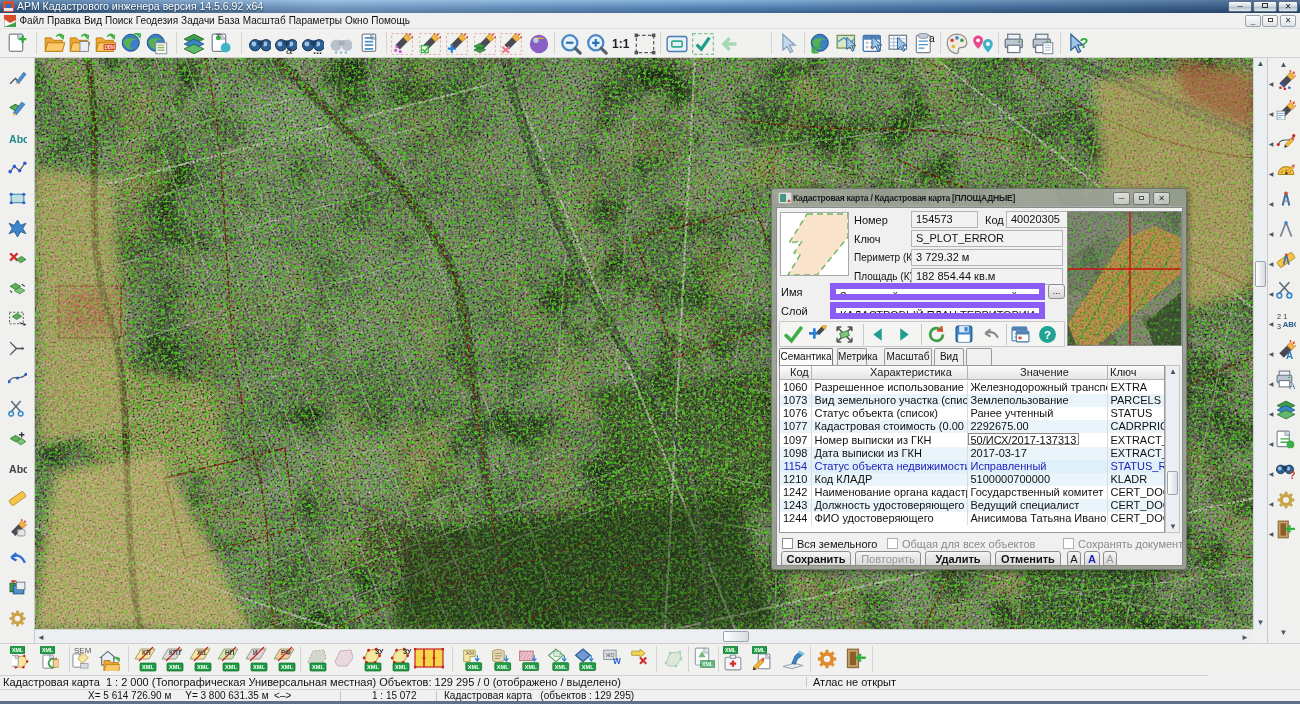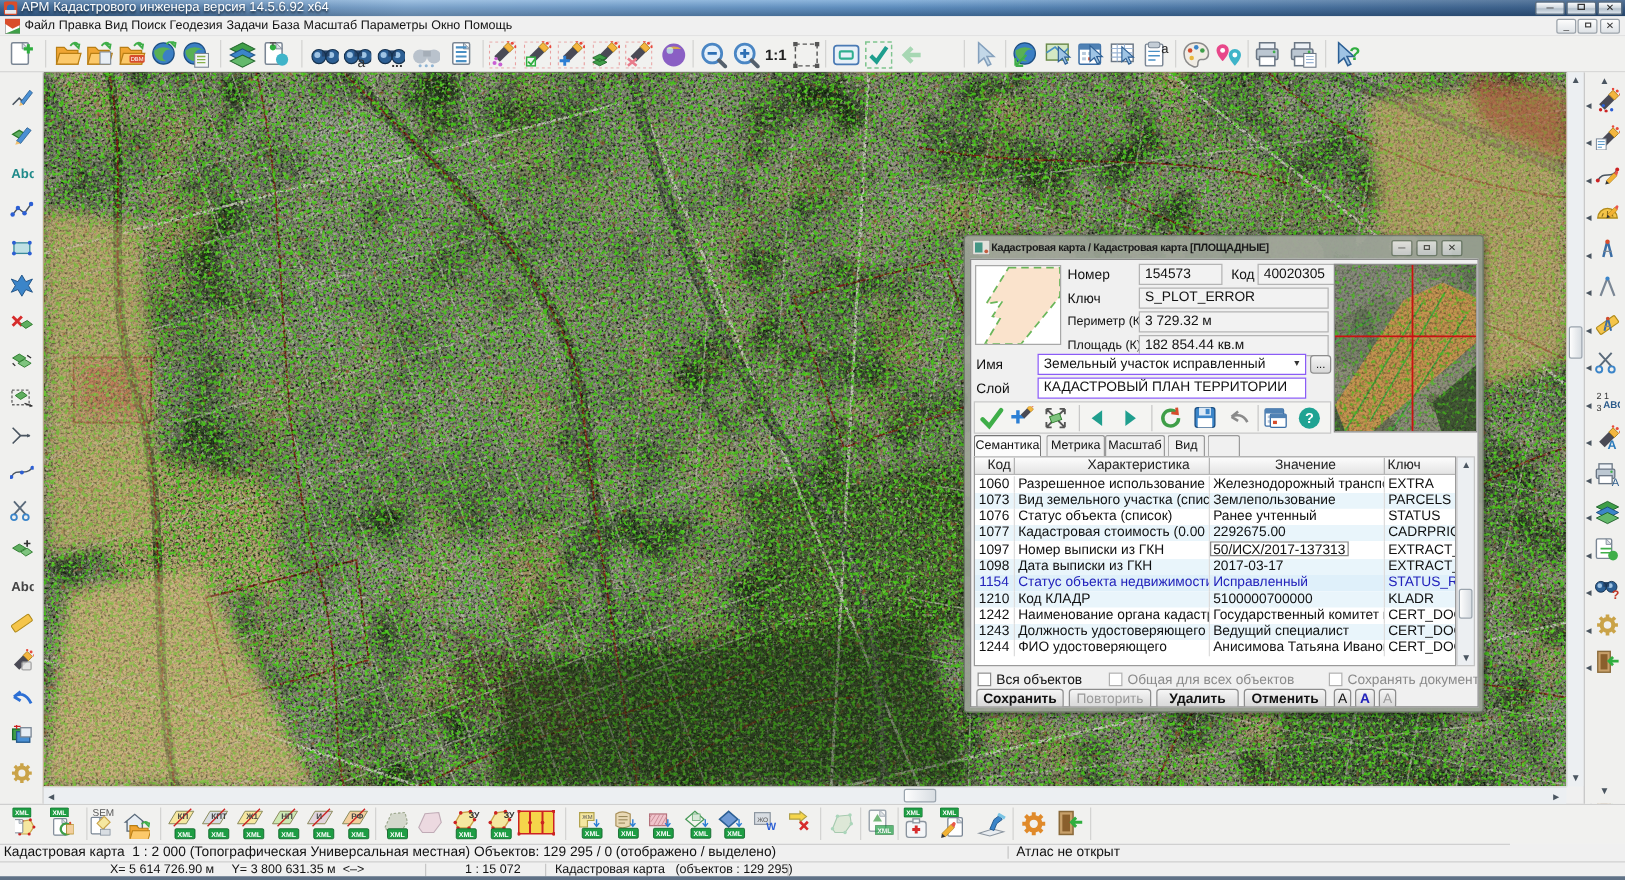--- a/index.html
+++ b/index.html
@@ -29,21 +29,21 @@
   #status2 { left:0; top:689px; width:1300px; height:12px; background:#f0f0f0; border-top:1px solid #d0d0d0; font-size:10px; color:#111;}
   #bstrip  { left:0; top:701px; width:1300px; height:3px; background:#5f7186;}
   .s2sep { position:absolute; top:1px; width:1px; height:10px; background:#c6c6c6;}
   .ic { position:absolute; }
   #dlg { left:771px; top:188px; width:416px; height:382px;
      background:rgba(168,175,165,0.96); border:1px solid #707a70; border-radius:3px;
      box-shadow:1px 2px 6px rgba(0,0,0,0.45); }
   #dlgtitle2 { position:absolute; left:21px; top:4px; font-size:8.6px; font-weight:bold; color:#1a1a1a; white-space:nowrap; letter-spacing:-0.3px;}
   #dlgbody { position:absolute; left:4px; top:18px; width:407px; height:359px; background:#f0f0f0; border:1px solid #8a8a8a; overflow:hidden;}
   .fld { position:absolute; height:17px; background:#f2f2f2; border:1px solid #b4b4b4; font-size:11px; color:#111; padding:1px 4px; white-space:nowrap; overflow:hidden;}
-  .wfld { background:#fff; border:1px solid #8b5cf6;}
+  .wfld { background:#fff; border:6px solid #8b5cf6;}
   .lbl { position:absolute; font-size:11px; color:#111; white-space:nowrap;}
   .glbl { color:#8a8a8a; }
   .cb { position:absolute; width:11px; height:11px; background:#fff; border:1px solid #8f8f8f; }
   .btn { position:absolute; background:linear-gradient(180deg,#f6f6f6,#e2e2e2 60%,#d8d8d8); border:1px solid #8d8d8d; border-radius:3px; font-size:11px; color:#111; text-align:center; padding-top:1px;}
   .tab { position:absolute; top:0; height:17px; background:#f0f0f0; border:1px solid #9a9a9a; border-bottom:none; border-radius:2px 2px 0 0; font-size:10px; color:#111; text-align:center; padding-top:2px;}
   table.sem { border-collapse:collapse; table-layout:fixed; font-size:10.5px; color:#101010; background:#fff; }
   table.sem td { border-right:1px solid #dcdcdc; padding:0 3px; height:13px; line-height:13px; white-space:nowrap; overflow:hidden; font-size:11px;}
   tr.alt td { background:#e9f5fb; }
   tr.blue td { color:#2222bb; background:#dff0fa;}
 </style></head>
@@ -1402,21 +1402,21 @@
             <g stroke="#3faa3f" stroke-width="1.2" fill="none" opacity="0.9">
               <path d="M8,133 L70,30 M28,125 L88,22 M0,62 L30,42 M45,133 L105,40"></path>
             </g>
             <rect width="113" height="133" filter="url(#grain)" opacity="0.4"></rect>
             <rect width="113" height="133" filter="url(#speck)" opacity="0.7"></rect>
             <path d="M62,0 L62,133" stroke="#cc1111" stroke-width="1.4"></path>
             <path d="M0,57 L113,57" stroke="#cc1111" stroke-width="1.4"></path>
           </svg></div>
         <div class="abs" style="left:0px;top:140px;width:405px;height:17px">
           <div class="tab" style="left:2px;width:54px;height:17px;background:#fcfcfc;border-color:#777;z-index:2">Семантика</div>
-          <div class="tab" style="left:60px;width:47px">Метрика</div>
+          <div class="tab" style="left:60px;width:30px">Метрика</div>
           <div class="tab" style="left:107px;width:48px">Масштаб</div>
           <div class="tab" style="left:157px;width:30px">Вид</div>
           <div class="tab" style="left:189px;width:26px"></div>
         </div>
         <div class="abs" style="left:2px;top:157px;width:386px;height:168px;border:1px solid #9a9a9a;background:#fff;overflow:hidden">
           <div class="abs" style="left:0;top:0;width:386px;height:14px;background:linear-gradient(180deg,#fdfdfd,#e4e4e4);border-bottom:1px solid #b4b4b4;font-size:11px;color:#222">
             <span class="abs" style="left:10px">Код</span>
             <span class="abs" style="left:90px">Характеристика</span>
             <span class="abs" style="left:240px">Значение</span>
             <span class="abs" style="left:330px">Ключ</span>
@@ -1500,21 +1500,21 @@
               </tr>
             </tbody>
           </table>
         </div>
         <div class="abs" style="left:388px;top:157px;width:15px;height:168px;background:#eceff2;border:1px solid #c4c4c4">
           <div class="sarrow" style="left:1px;top:1px;width:12px">▲</div>
           <div class="sarrow" style="left:1px;top:156px;width:12px">▼</div>
           <div class="sthumb" style="left:1px;top:105px;width:11px;height:24px"></div>
         </div>
         <div class="cb" style="left:5px;top:330px"></div>
-        <div class="lbl" style="left:20px;top:330px">Вся объектов</div>
+        <div class="lbl" style="left:20px;top:330px">Вся земельного</div>
         <div class="cb" style="left:110px;top:330px;border-color:#b0b0b0"></div>
         <div class="lbl glbl" style="left:125px;top:330px">Общая для всех объектов</div>
         <div class="cb" style="left:286px;top:330px;border-color:#b0b0b0"></div>
         <div class="lbl glbl" style="left:301px;top:330px">Сохранять документы на се</div>
         <div class="btn" style="left:4px;top:343px;width:70px;height:16px;font-weight:bold">Сохранить</div>
         <div class="btn" style="left:78px;top:343px;width:66px;height:16px;color:#9a9a9a">Повторить</div>
         <div class="btn" style="left:148px;top:343px;width:66px;height:16px;font-weight:bold">Удалить</div>
         <div class="btn" style="left:218px;top:343px;width:66px;height:16px;font-weight:bold">Отменить</div>
         <div class="btn" style="left:290px;top:343px;width:14px;height:16px">A</div>
         <div class="btn" style="left:307px;top:343px;width:16px;height:16px;color:#2222bb;font-weight:bold">A</div>

